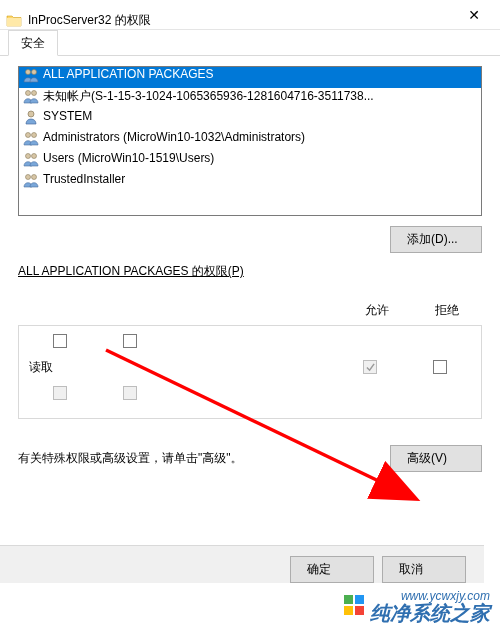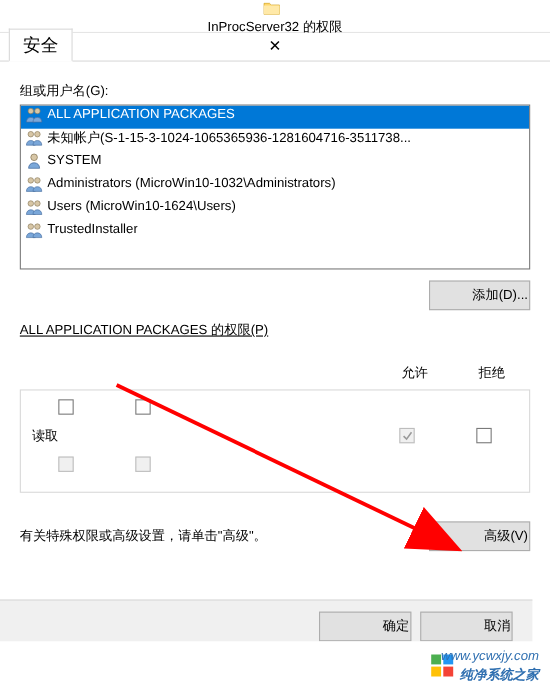--- a/index.html
+++ b/index.html
@@ -10,44 +10,43 @@
     background: #fff;
     width: 500px;
     height: 627px;
     position: relative;
     overflow: hidden;
     color: #000;
   }
   .titlebar {
     height: 30px;
     display: flex;
-    align-items: center;
+    align-items: flex-end;
     padding: 0 6px;
     border-bottom: 1px solid #e5e5e5;
     position: relative;
-    flex-direction: column;
   }
   .titlebar .folder-icon { width: 16px; height: 16px; margin-right: 6px; flex-shrink:0; }
   .titlebar .title { flex: 1; font-size: 12px; }
   .titlebar .close {
     width: 40px; height: 28px; display:flex; align-items:center; justify-content:center;
     font-size: 14px; color:#000;
   }
 
   .tabrow {
     display:flex; align-items:flex-end; padding: 2px 8px 0 8px;
     border-bottom: 1px solid #d9d9d9;
     height: 26px;
   }
   .tab {
     padding: 4px 12px 3px 12px;
     border: 1px solid #d9d9d9;
     border-bottom: 1px solid #fff;
     background:#fff;
-    font-size:16px;
+    font-size:12px;
     position:relative;
     top:1px;
   }
 
   .content { padding: 10px 18px 0 18px; }
 
   .grp-label { margin: 8px 0 4px 0; }
 
   .listbox {
     border: 1px solid #7a7a7a;
@@ -65,22 +64,22 @@
   .list-item.selected {
     background:#0078d7;
     color:#fff;
   }
   .list-item .picon { width:16px; height:16px; margin-right:4px; flex-shrink:0; }
   .list-item .ptxt { overflow:hidden; text-overflow:ellipsis; }
 
   .btn {
     background:#e1e1e1;
     border:1px solid #adadad;
-    padding: 4px 1px;
-    text-align:right;
+    padding: 4px 16px;
+    text-align:left;
     font-family:inherit;
     font-size:12px;
     cursor:default;
   }
 
   .btn-row {
     display:flex; justify-content:flex-end; gap:8px;
     margin: 10px 0;
   }
   .btn-row .btn { width: 92px; }
@@ -133,21 +132,21 @@
     background:#fff;
     display:flex; align-items:center; justify-content:flex-end;
     padding-right:10px;
   }
   .wm-logo { display:flex; align-items:center; gap:6px; }
   .wm-grid { width:20px; height:20px; display:grid; grid-template-columns:1fr 1fr; grid-template-rows:1fr 1fr; gap:2px; }
   .wm-grid div:nth-child(1){ background:#4caf50; }
   .wm-grid div:nth-child(2){ background:#2196f3; }
   .wm-grid div:nth-child(3){ background:#ffc107; }
   .wm-grid div:nth-child(4){ background:#f44336; }
-  .wm-text { color:#2f6fb0; font-size:12px; font-weight:600; font-style:italic;margin-top:16px; }
+  .wm-text { color:#2f6fb0; font-size:20px; font-weight:600; font-style:italic;margin-top:16px; }
   .wm-url {
     position:absolute; top:6px; right:10px;
     color:#2f6fb0; font-size:12px; font-style:italic;
   }
 
   
   .arrow-overlay {
     position:absolute;
     left: 102px;
     top: 346px;
@@ -170,21 +169,20 @@
     <span>✕</span>
   </div>
 </div>
 
 <div class="tabrow">
   <div class="tab">安全</div>
 </div>
 
 <div class="content">
 
-  <div class="grp-label">组或用户名(G):</div>
 
   <div class="listbox" id="principals-list">
       <div class="list-item selected">
         <span class="picon"><svg viewBox="0 0 16 16">
             <circle cx="5" cy="5" r="2.5" fill="#d7c6a6" stroke="#8a7a5a" stroke-width="0.6"></circle>
             <circle cx="11" cy="5" r="2.5" fill="#d7c6a6" stroke="#8a7a5a" stroke-width="0.6"></circle>
             <path d="M1 15c0-2.6 1.7-4.3 4-4.3s4 1.7 4 4.3z" fill="#7aa7d9" stroke="#4a6fa0" stroke-width="0.6"></path>
             <path d="M7 15c0-2.6 1.7-4.3 4-4.3s4 1.7 4 4.3z" fill="#7aa7d9" stroke="#4a6fa0" stroke-width="0.6"></path>
           </svg></span>
         <span class="ptxt">ALL APPLICATION PACKAGES</span>
@@ -214,21 +212,21 @@
           </svg></span>
         <span class="ptxt">Administrators (MicroWin10-1032\Administrators)</span>
       </div>
       <div class="list-item">
         <span class="picon"><svg viewBox="0 0 16 16">
             <circle cx="5" cy="5" r="2.5" fill="#d7c6a6" stroke="#8a7a5a" stroke-width="0.6"></circle>
             <circle cx="11" cy="5" r="2.5" fill="#d7c6a6" stroke="#8a7a5a" stroke-width="0.6"></circle>
             <path d="M1 15c0-2.6 1.7-4.3 4-4.3s4 1.7 4 4.3z" fill="#7aa7d9" stroke="#4a6fa0" stroke-width="0.6"></path>
             <path d="M7 15c0-2.6 1.7-4.3 4-4.3s4 1.7 4 4.3z" fill="#7aa7d9" stroke="#4a6fa0" stroke-width="0.6"></path>
           </svg></span>
-        <span class="ptxt">Users (MicroWin10-1624\Users)</span>
+        <span class="ptxt">Users (MicroWin10-1519\Users)</span>
       </div>
       <div class="list-item">
         <span class="picon"><svg viewBox="0 0 16 16">
             <circle cx="5" cy="5" r="2.5" fill="#d7c6a6" stroke="#8a7a5a" stroke-width="0.6"></circle>
             <circle cx="11" cy="5" r="2.5" fill="#d7c6a6" stroke="#8a7a5a" stroke-width="0.6"></circle>
             <path d="M1 15c0-2.6 1.7-4.3 4-4.3s4 1.7 4 4.3z" fill="#7aa7d9" stroke="#4a6fa0" stroke-width="0.6"></path>
             <path d="M7 15c0-2.6 1.7-4.3 4-4.3s4 1.7 4 4.3z" fill="#7aa7d9" stroke="#4a6fa0" stroke-width="0.6"></path>
           </svg></span>
         <span class="ptxt">TrustedInstaller</span>
       </div>

